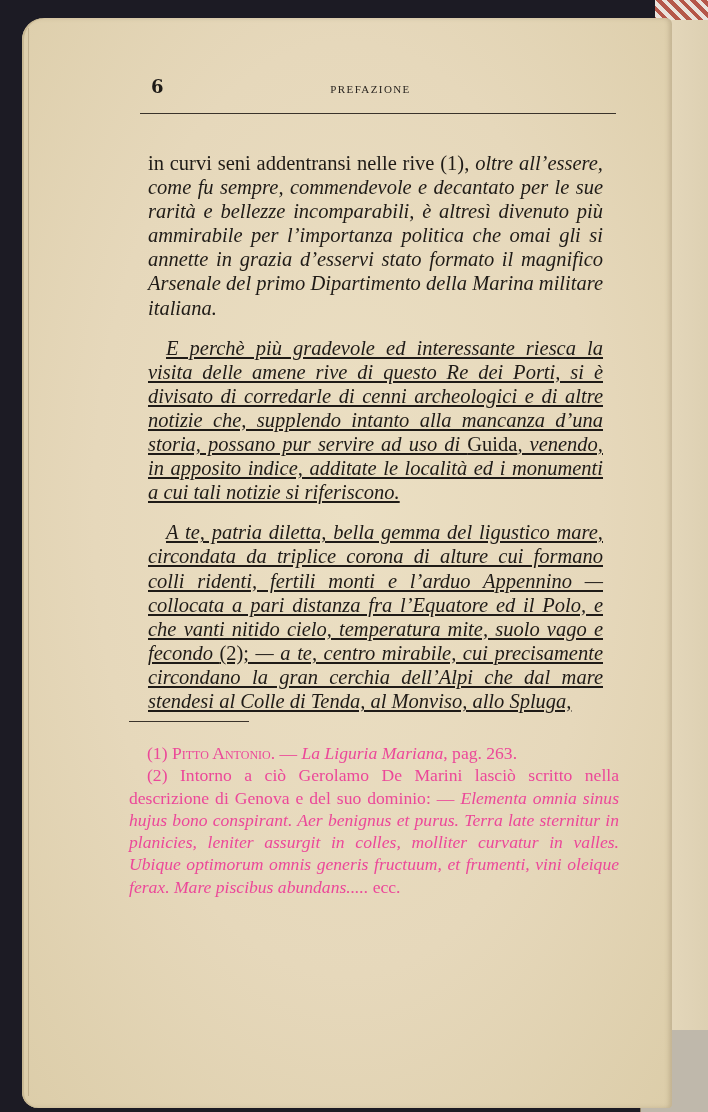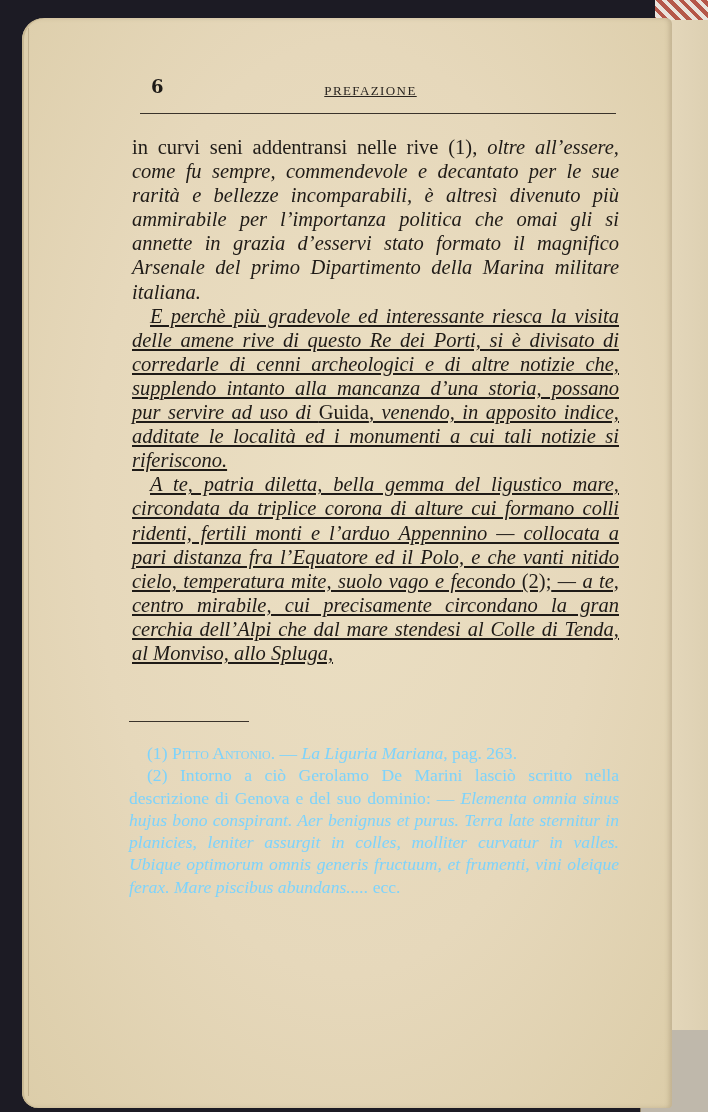--- a/index.html
+++ b/index.html
@@ -34,43 +34,43 @@
   }
   .header {
     position: absolute; left: 128px; top: 72px; width: 485px; height: 40px;
   }
   .page-number {
     position: absolute; left: 23px; top: 4px;
     font-family: "DejaVu Serif", serif; font-weight: bold; font-size: 18px; color: #1d1a17;
   }
   .running-head {
     position: absolute; left: 0; right: 0; top: 11px; text-align: center;
-    font-family: "Liberation Serif", serif; font-size: 13px; letter-spacing: 1.4px; color: #2a2520; text-decoration: underline;
+    font-family: "Liberation Serif", serif; font-size: 11px; letter-spacing: 1.4px; color: #2a2520;
   }
   .head-rule {
     position: absolute; left: 140px; top: 113px; width: 476px; height: 1px;
     background: #3a332b;
   }
   .body-text {
     position: absolute; left: 132px; top: 135px; width: 487px;
     font-family: "Liberation Serif", serif; font-style: italic;
     font-size: 20.5px; line-height: 24.1px; color: #1f1b17;
     text-align: justify;
   }
-  .body-text p { margin: 0; }
+  .body-text p { margin: 16px; }
   .body-text .indent { text-indent: 18px; text-decoration: underline; }
   .roman { font-style: normal; }
   .fn-rule {
     position: absolute; left: 129px; top: 721px; width: 120px; height: 1px;
     background: #3a332b;
   }
   .footnotes {
     position: absolute; left: 129px; top: 742px; width: 490px;
     font-family: "Liberation Serif", serif;
-    font-size: 17.6px; line-height: 22.3px; color: #7dd3fc;
+    font-size: 17.6px; line-height: 22.3px; color: #ec4899;
     text-align: justify;
   }
   .footnotes p { margin: 0; }
   .footnotes .fn { text-indent: 18px; }
   .sc { font-variant: small-caps; }
   .it { font-style: italic; }
 </style>
 </head>
 <body>
 

